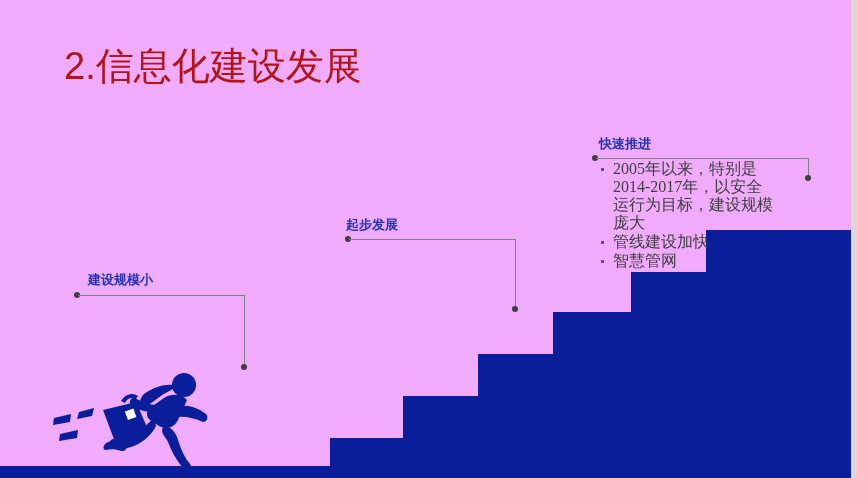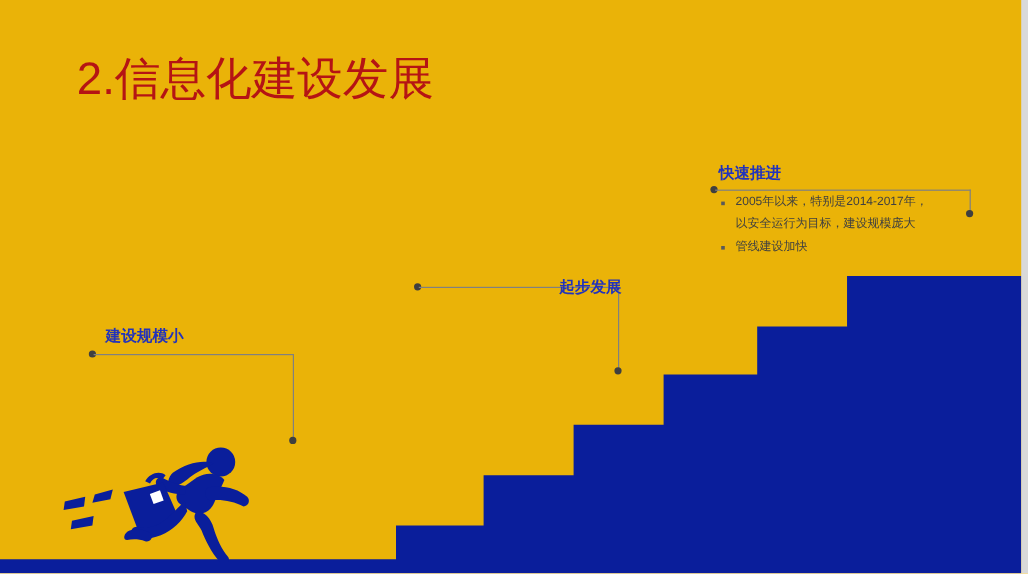--- a/index.html
+++ b/index.html
@@ -4,21 +4,21 @@
 <style>
   html, body {
     margin: 0;
     padding: 0;
     background: #ffffff;
   }
   #slide {
     position: relative;
     width: 857px;
     height: 478px;
-    background: #eab308;
+    background: #f0abfc;
     overflow: hidden;
     font-family: "Liberation Sans", "DejaVu Sans", sans-serif;
   }
 
   
   #slide-title {
     position: absolute;
     left: 64px;
     top: 42px;
     font-size: 38px;
@@ -62,39 +62,39 @@
     white-space: nowrap;
   }
   .bullet-list {
     list-style: none;
     margin: 0;
     padding: 0;
   }
   .bullet-item {
     position: relative;
     padding-left: 14px;
-    font-size: 10px;
+    font-size: 16px;
     line-height: 18px;
     color: #404040;
     margin-bottom: 1px;
   }
   .bullet-item::before {
     content: "";
     position: absolute;
     left: 2px;
     top: 8px;
     width: 3px;
     height: 3px;
     background: #595959;
   }
 
   
   #block-1 { left: 88px; top: 272px; width: 168px; }
-  #block-2 { left: 346px; top: 231px; width: 172px; text-align: right; }
-  #block-3 { left: 599px; top: 136px; width: 175px; }
+  #block-2 { left: 346px; top: 217px; width: 172px; }
+  #block-3 { left: 599px; top: 136px; width: 175px; font-family: Liberation Serif, serif; }
 
   
   .connector {
     position: absolute;
     pointer-events: none;
   }
   .conn-line-h {
     position: absolute;
     height: 1px;
     background: #808080;
@@ -197,16 +197,17 @@
     <div class="block-heading">起步发展</div>
     <ul class="bullet-list">
     </ul>
   </div>
 
   <div class="info-block" id="block-3">
     <div class="block-heading">快速推进</div>
     <ul class="bullet-list">
       <li class="bullet-item">2005年以来，特别是2014-2017年，以安全运行为目标，建设规模庞大</li>
       <li class="bullet-item">管线建设加快</li>
+      <li class="bullet-item">智慧管网</li>
     </ul>
   </div>
 
 </div>
 
 </body></html>

